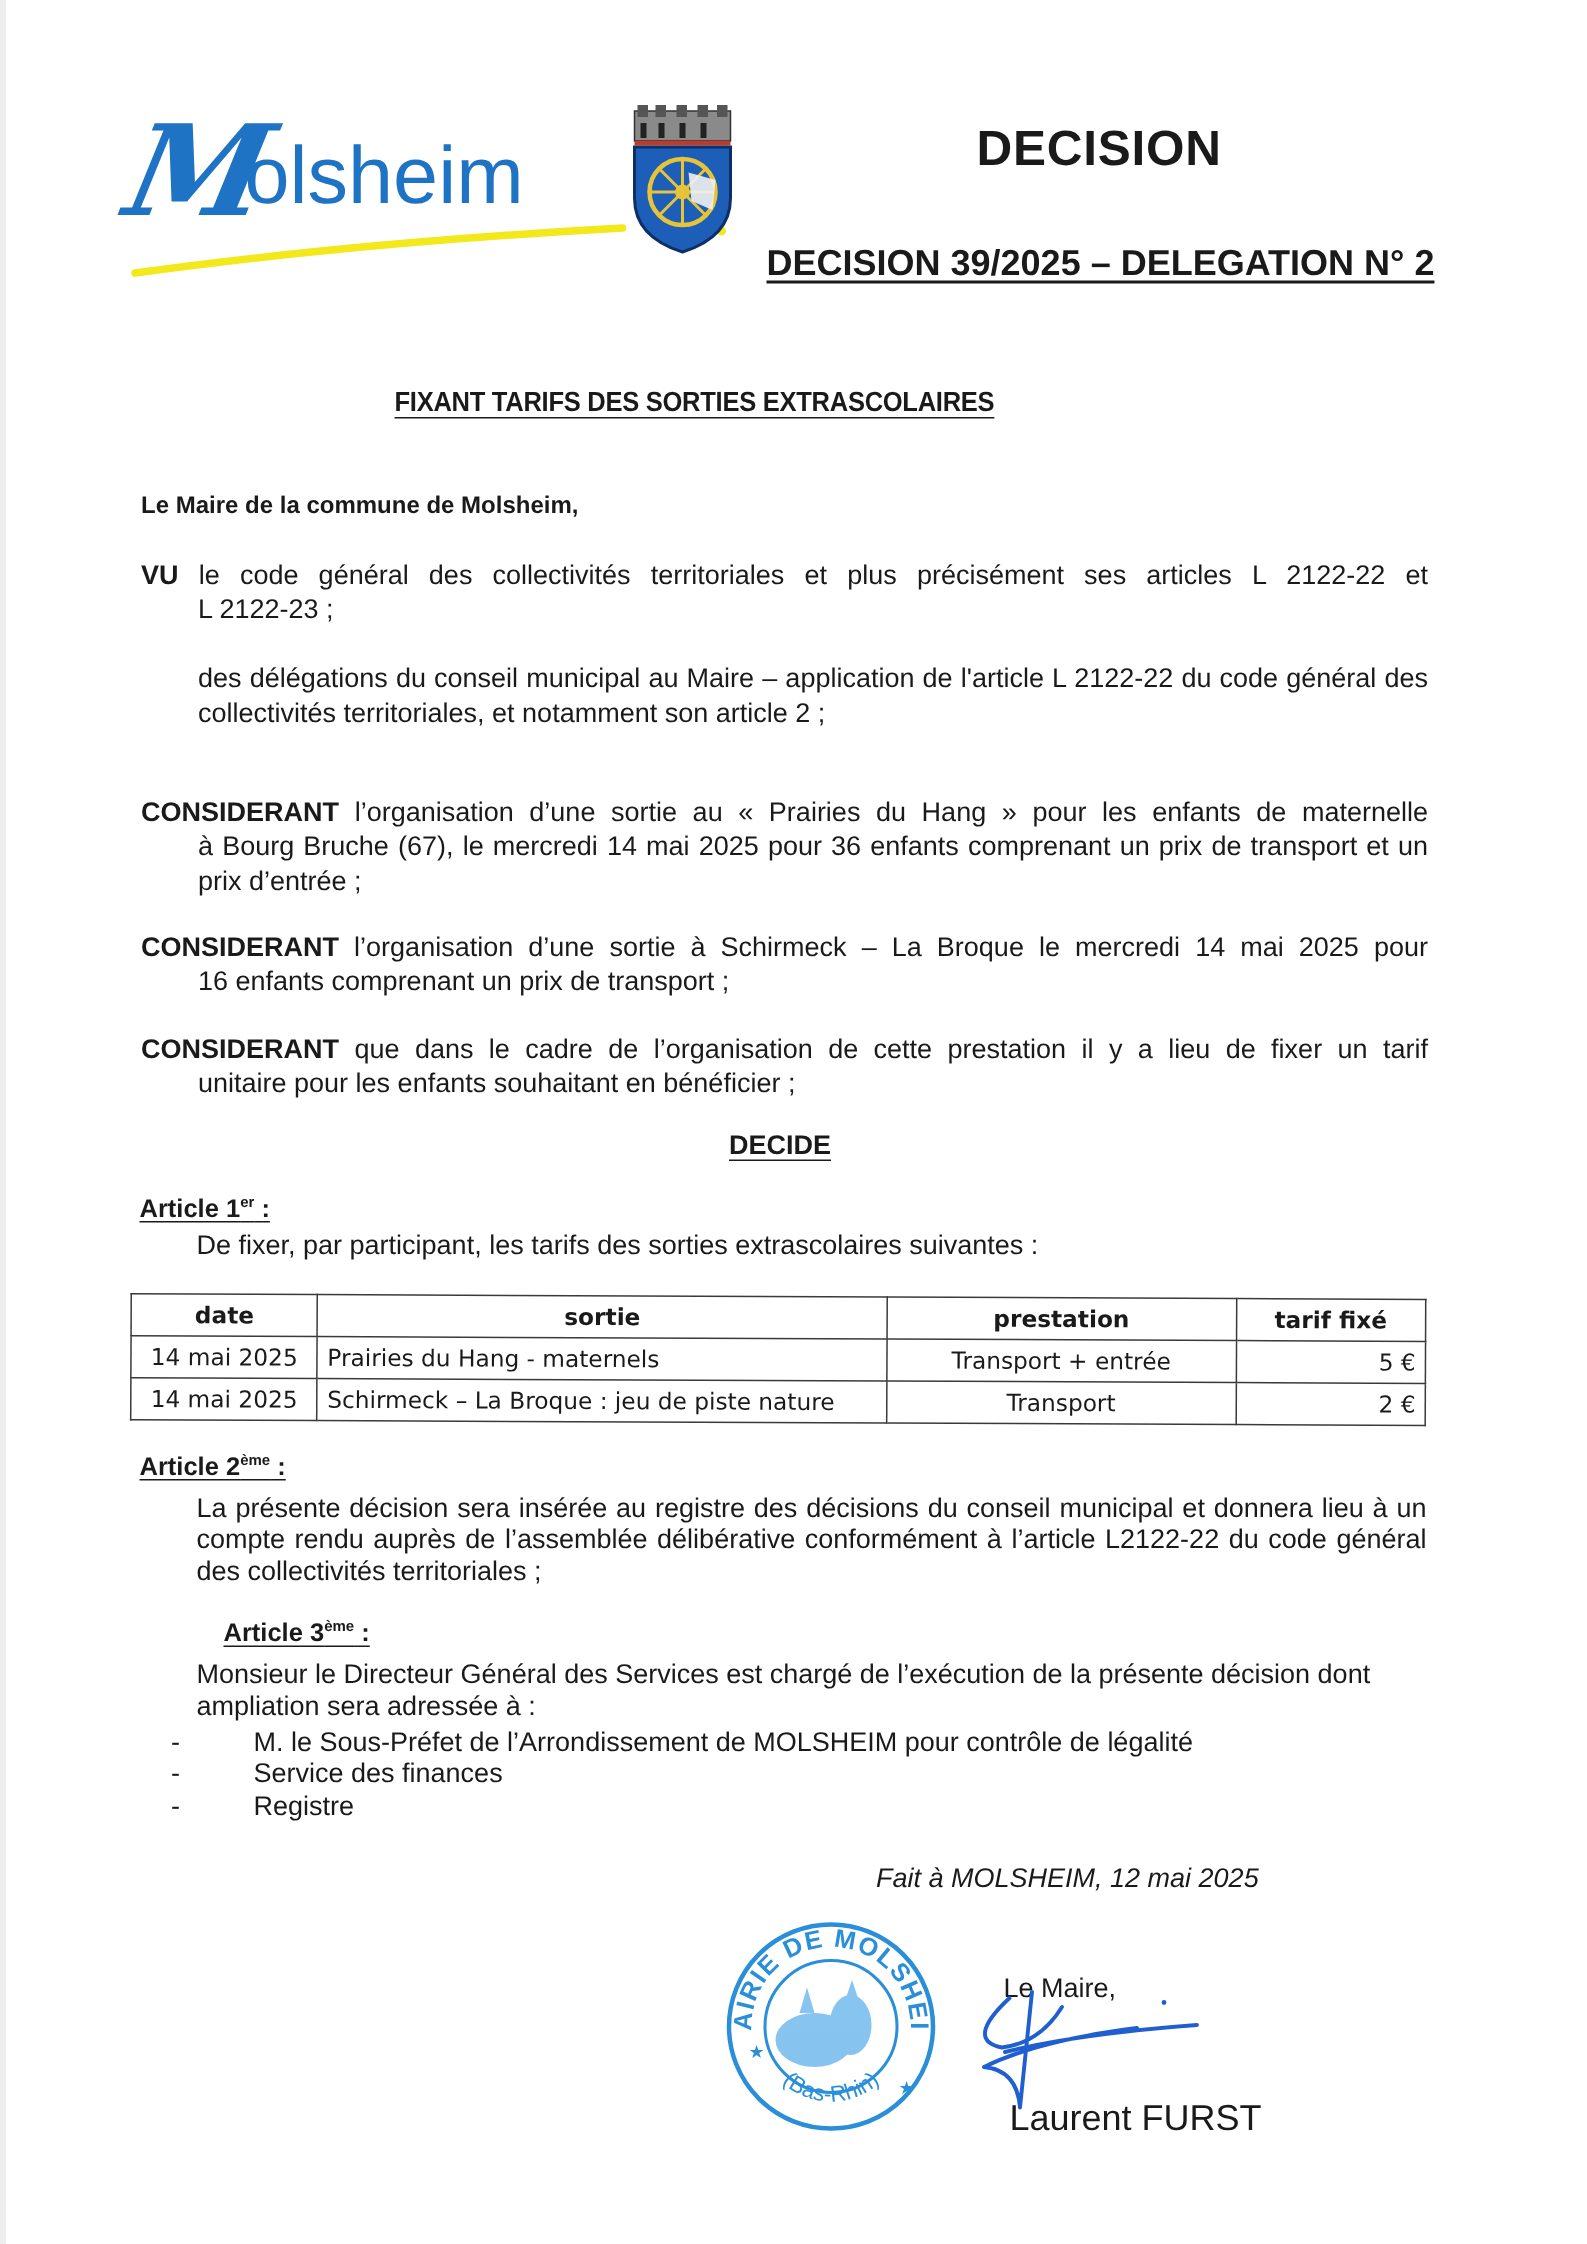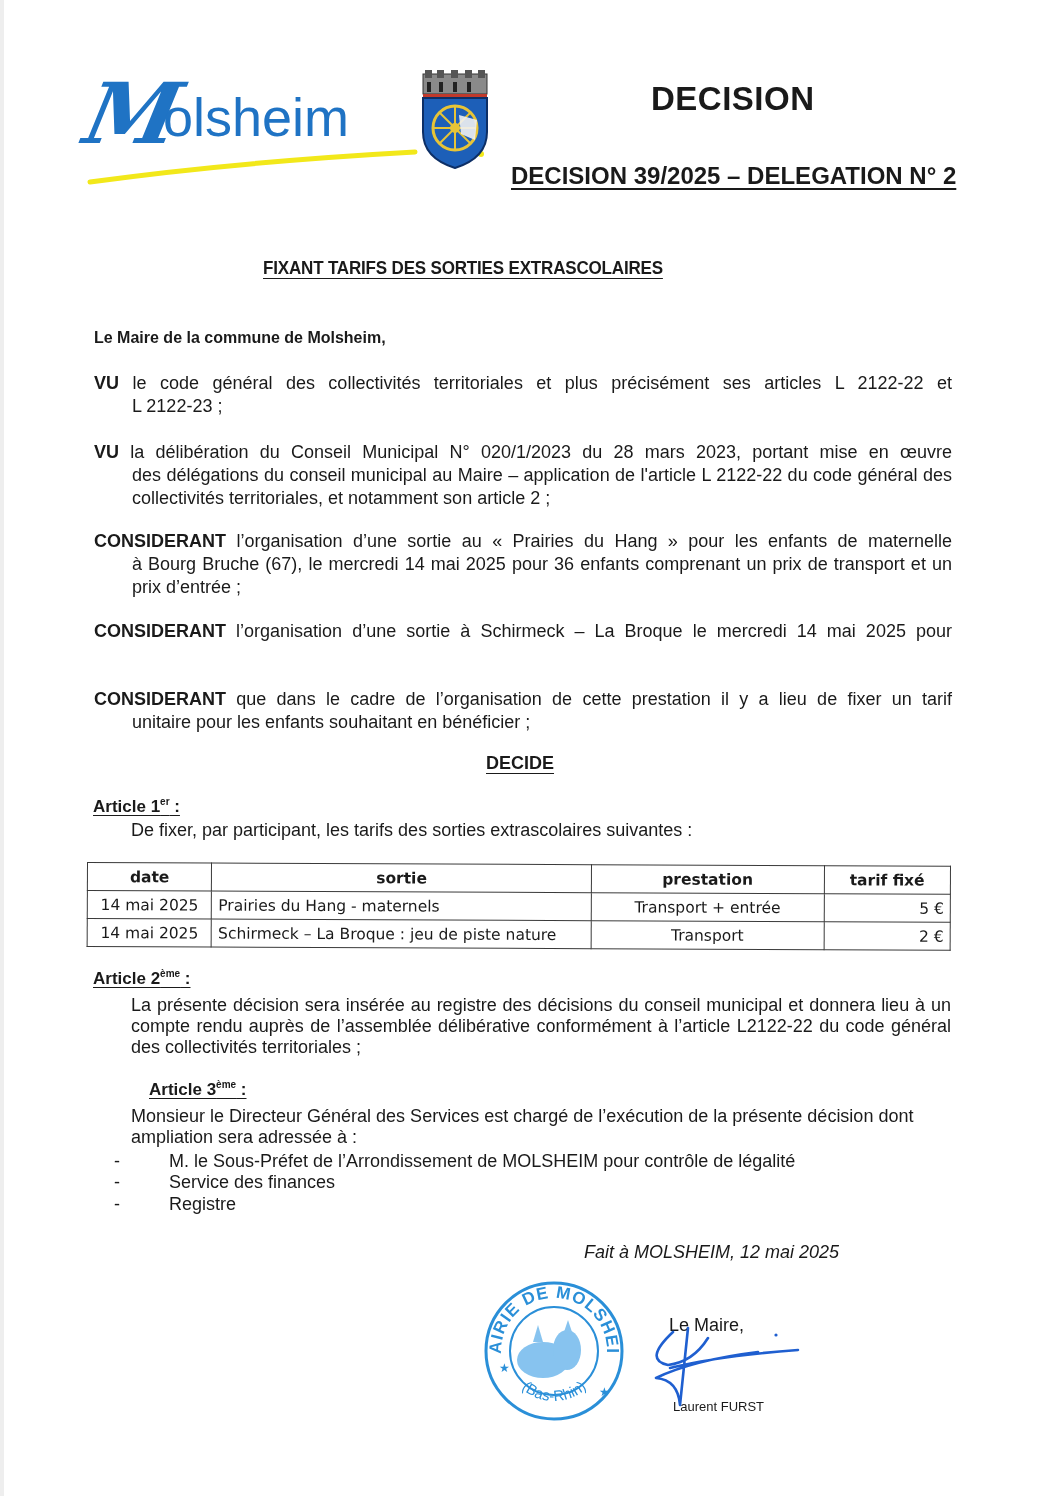--- a/index.html
+++ b/index.html
@@ -45,21 +45,21 @@
     .c-date { width: 110px; text-align: center; }
     .c-sortie { width: 362px; text-align: left; }
     .c-prest { width: 217px; text-align: center; }
     .c-tarif { width: 112px; text-align: right; margin-left: 22px; }
 
     .list-item { position: absolute; left: 114px; font-size: 18px; }
     .list-item .dash { display: inline-block; width: 55px; }
 
     .fait { left: 584px; top: 1242px; font-size: 18px; font-style: italic; }
     .role { left: 669px; top: 1315px; font-size: 18px; }
-    .signer { left: 673px; top: 1399px; font-size: 13px; }
+    .signer { left: 673px; top: 1399px; font-size: 24px; }
     .stamp { left: 483px; top: 1280px; width: 142px; height: 142px; }
     .signature { left: 648px; top: 1320px; width: 160px; height: 90px; }
     .scanline { left: 0; top: 0; width: 4px; height: 1496px; background: #eeeeee; }
   </style>
 </head>
 <body>
 
 <div class="abs scanline"></div>
 
 <div class="abs logo-wrap">
@@ -97,31 +97,31 @@
 <div class="abs subject">FIXANT TARIFS DES SORTIES EXTRASCOLAIRES</div>
 
 <div class="abs maire">Le Maire de la commune de Molsheim,</div>
 
 <div class="para" style="top:372px;">
   <span class="first"><span class="lead">VU</span> <span>le code général des collectivités territoriales et plus précisément ses articles L 2122-22 et</span></span>
   <span class="cont">L 2122-23 ;</span>
 </div>
 
 <div class="para" style="top:441px;">
-  <span class="first"><span class="lead">VU</span> <span>la délibération du Conseil Municipal N° 020/1/2023 du 28 mars 2023, portant mise en œuvre</span></span>
   <span class="cont">des délégations du conseil municipal au Maire – application de l'article L 2122-22 du code général des collectivités territoriales, et notamment son article 2 ;</span>
 </div>
 
 <div class="para" style="top:530px;">
   <span class="first"><span class="lead">CONSIDERANT</span> <span>l’organisation d’une sortie au « Prairies du Hang » pour les enfants de maternelle</span></span>
   <span class="cont">à Bourg Bruche (67), le mercredi 14 mai 2025 pour 36 enfants comprenant un prix de transport et un prix d’entrée ;</span>
 </div>
 
 <div class="para" style="top:620px;">
   <span class="first"><span class="lead">CONSIDERANT</span> <span>l’organisation d’une sortie à Schirmeck – La Broque le mercredi 14 mai 2025 pour</span></span>
+  <span class="cont">16 enfants comprenant un prix de transport ;</span>
 </div>
 
 <div class="para" style="top:688px;">
   <span class="first"><span class="lead">CONSIDERANT</span> <span>que dans le cadre de l’organisation de cette prestation il y a lieu de fixer un tarif</span></span>
   <span class="cont">unitaire pour les enfants souhaitant en bénéficier ;</span>
 </div>
 
 <div class="abs decide">DECIDE</div>
 
 <div class="abs article-h" style="left:93px; top:796px;">

